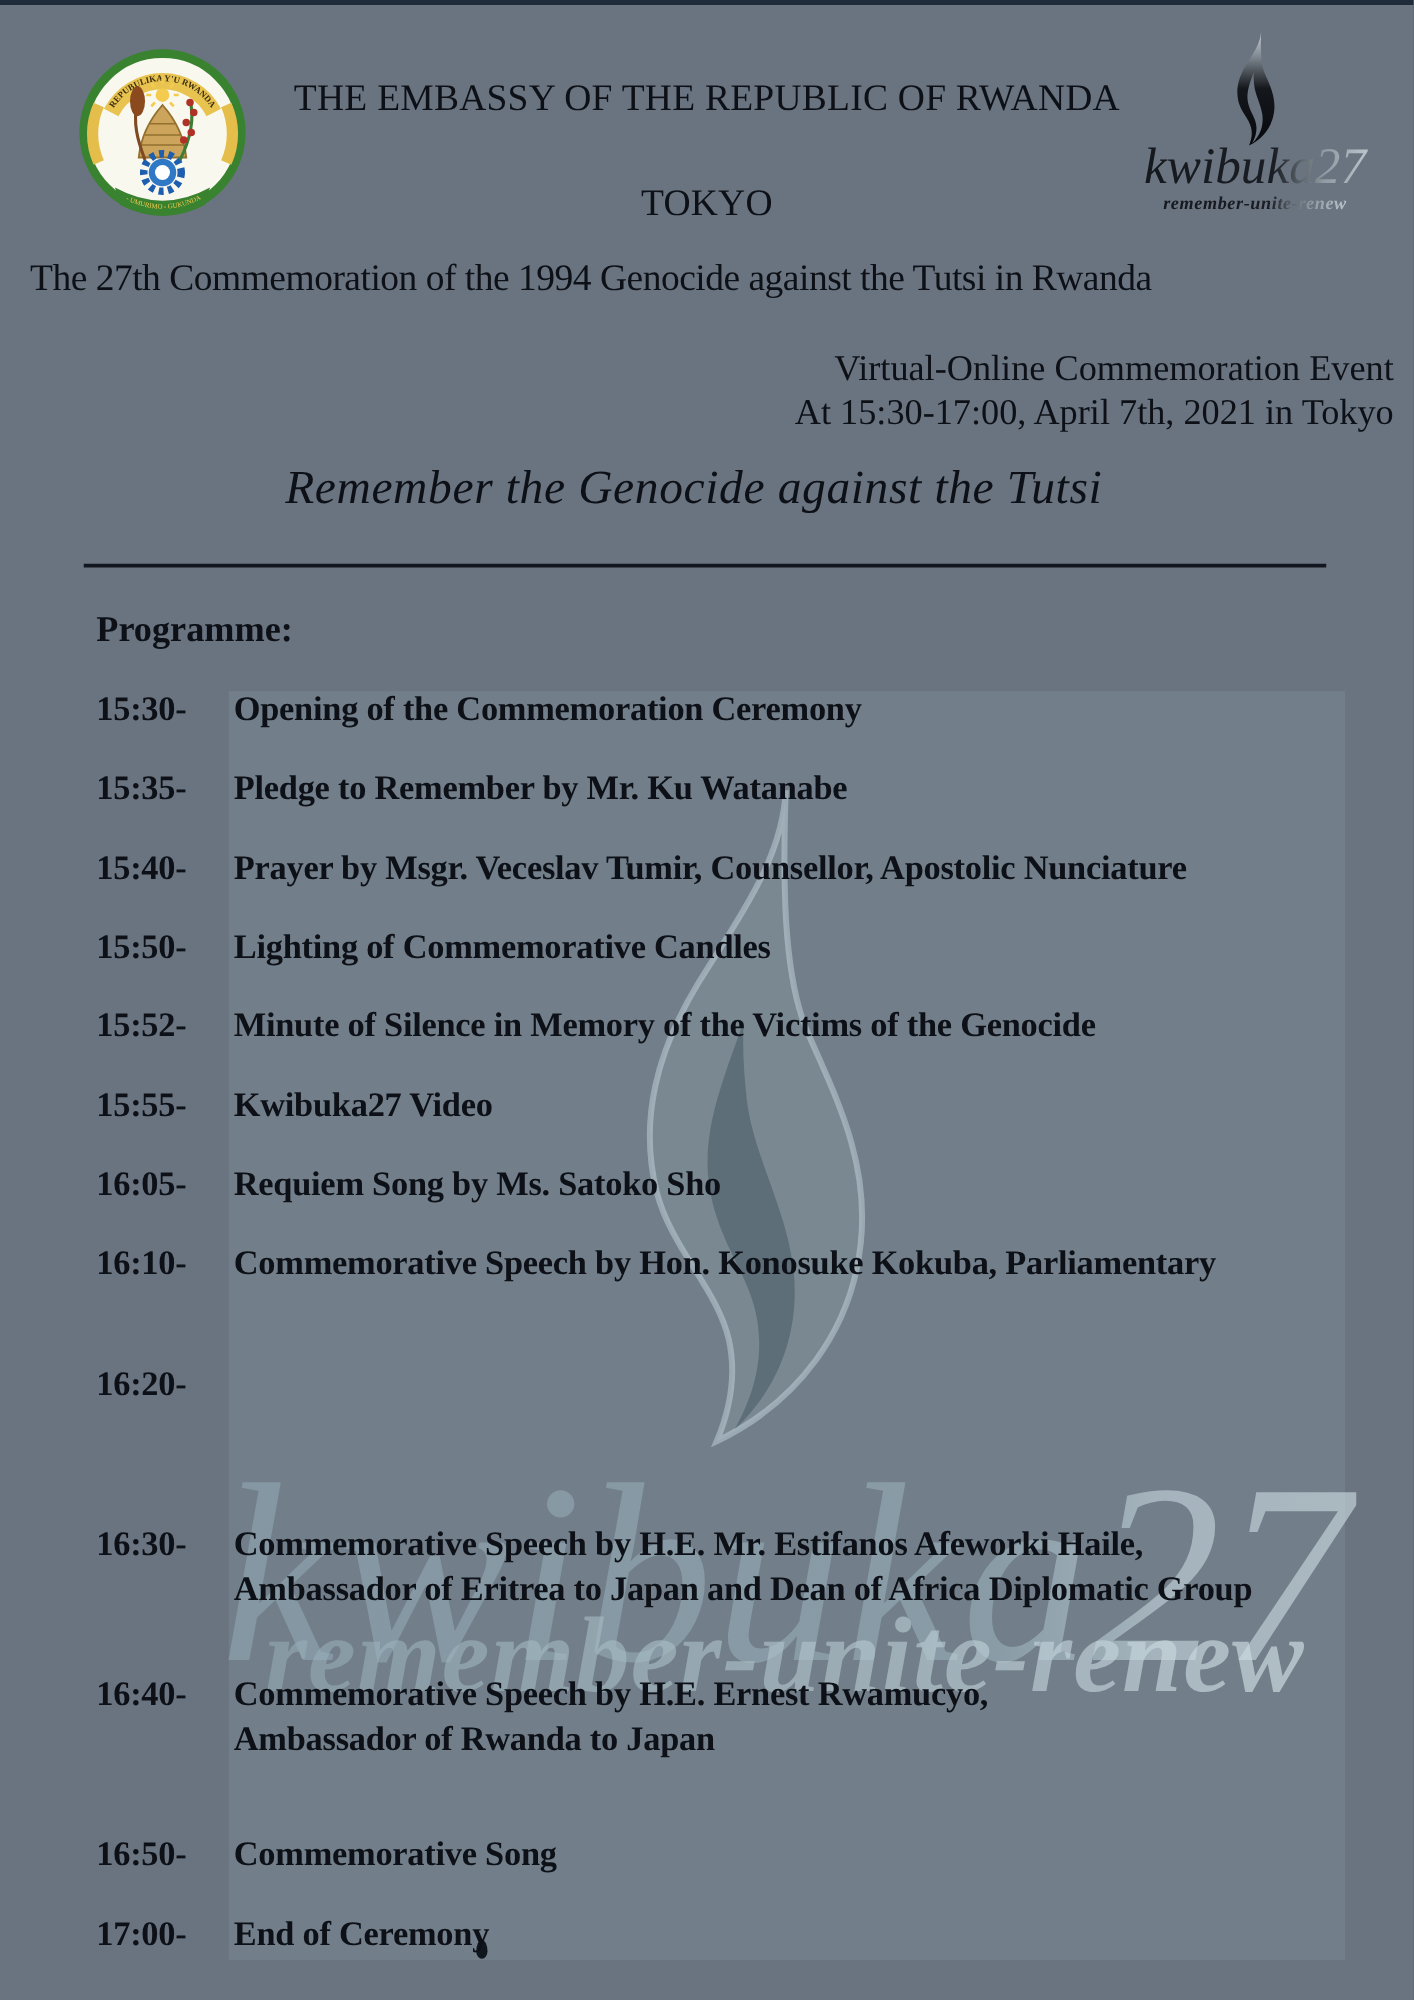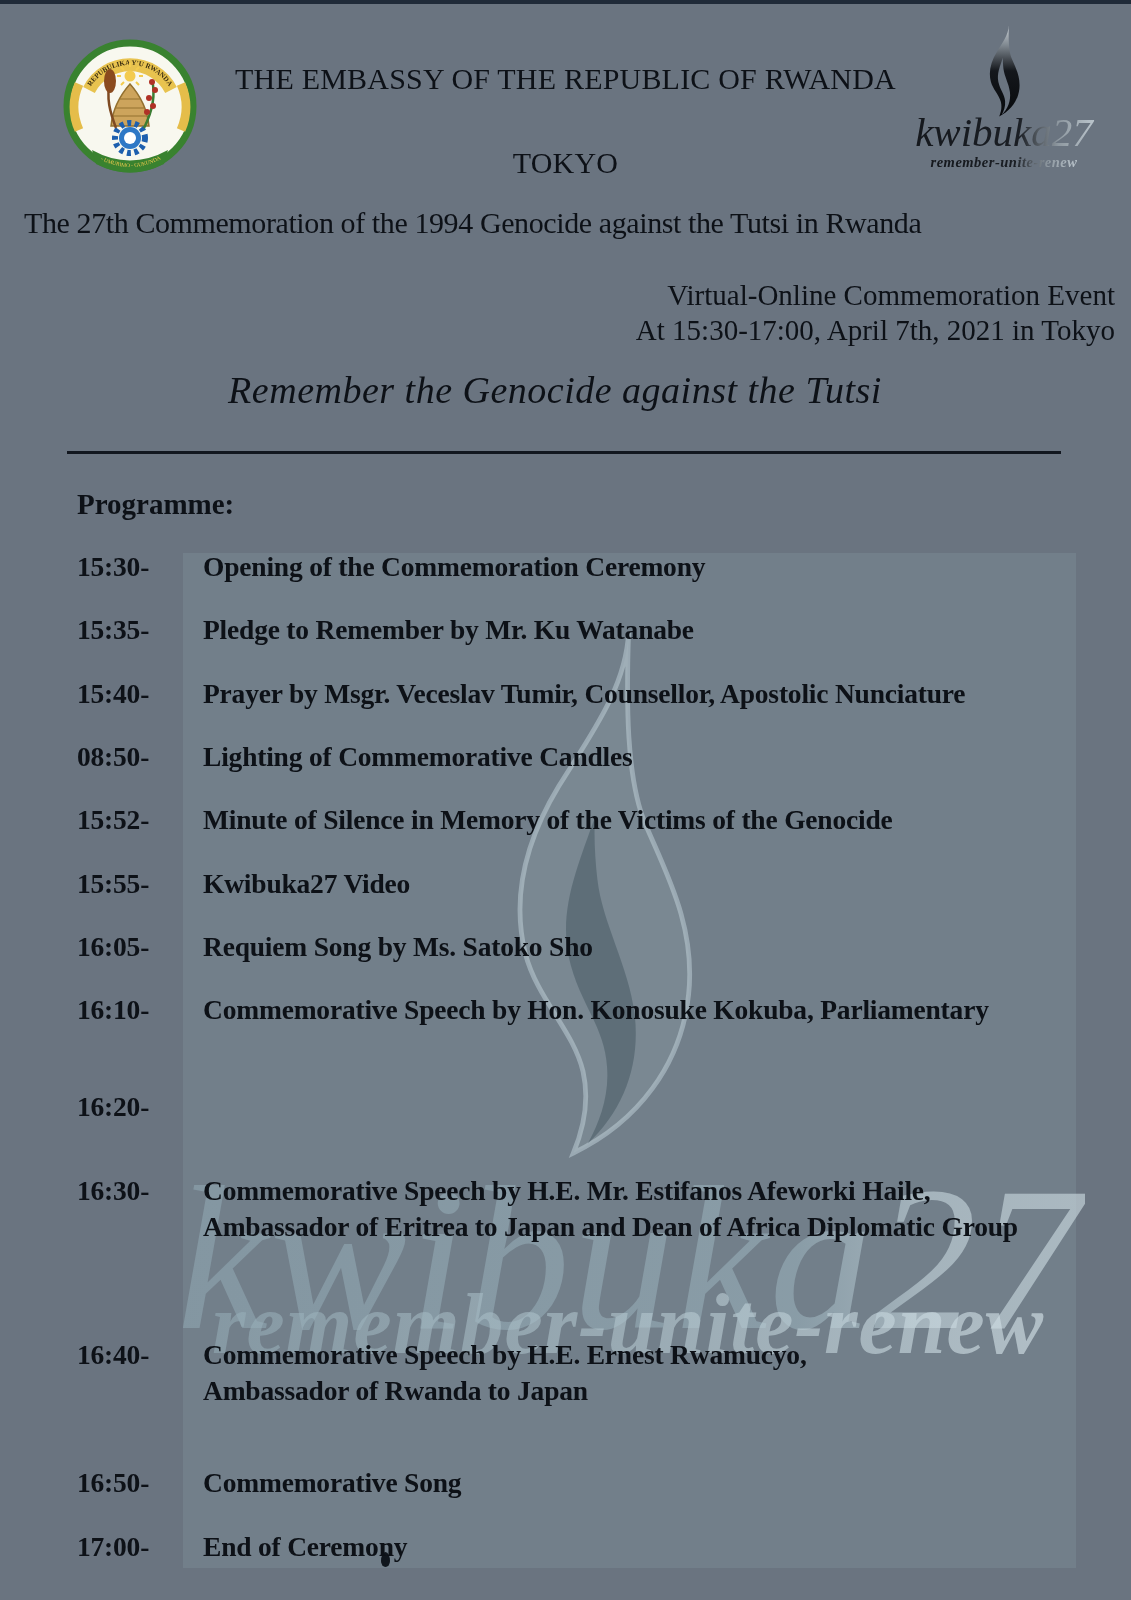--- a/index.html
+++ b/index.html
@@ -49,21 +49,21 @@
   }
   .rule{position:absolute;left:67px;top:451px;width:994px;height:3px;background:#12171f;}
 
   
   .prog-heading{
     position:absolute;left:77px;top:488px;
     font-weight:bold;font-size:29px;
   }
   .row{
     position:absolute;left:77px;display:flex;z-index:2;
-    font-weight:bold;font-size:27.5px;line-height:36px;letter-spacing:-0.2px;gap:16px;
+    font-weight:bold;font-size:27.5px;line-height:36px;letter-spacing:-0.2px;
   }
   .row .t{width:110px;flex:0 0 110px;}
   .row .d{white-space:nowrap;}
   .content{position:absolute;inset:0;z-index:2;}
 </style>
 </head>
 <body>
 
 <div class="page">
   <div class="topbar"></div>
@@ -196,21 +196,21 @@
           <div>Pledge to Remember by Mr. Ku Watanabe</div>
         </div>
     </div>
     <div class="row" style="top:676px">
       <span class="t">15:40-</span>
       <div class="d">
           <div>Prayer by Msgr. Veceslav Tumir, Counsellor, Apostolic Nunciature</div>
         </div>
     </div>
     <div class="row" style="top:739px">
-      <span class="t">08:50-</span>
+      <span class="t">15:50-</span>
       <div class="d">
           <div>Lighting of Commemorative Candles</div>
         </div>
     </div>
     <div class="row" style="top:802px">
       <span class="t">15:52-</span>
       <div class="d">
           <div>Minute of Silence in Memory of the Victims of the Genocide</div>
         </div>
     </div>
@@ -228,21 +228,21 @@
     </div>
     <div class="row" style="top:992px">
       <span class="t">16:10-</span>
       <div class="d">
         <div>Commemorative Speech by Hon. Konosuke Kokuba, Parliamentary</div>
       </div>
     </div>
     <div class="row" style="top:1089px">
       <span class="t">16:20-</span>
     </div>
-    <div class="row" style="top:1173px">
+    <div class="row" style="top:1217px">
       <span class="t">16:30-</span>
       <div class="d">
         <div>Commemorative Speech by H.E. Mr. Estifanos Afeworki Haile,</div>
         <div>Ambassador of Eritrea to Japan and Dean of Africa Diplomatic Group</div>
       </div>
     </div>
     <div class="row" style="top:1337px">
       <span class="t">16:40-</span>
       <div class="d">
         <div>Commemorative Speech by H.E. Ernest Rwamucyo,</div>

